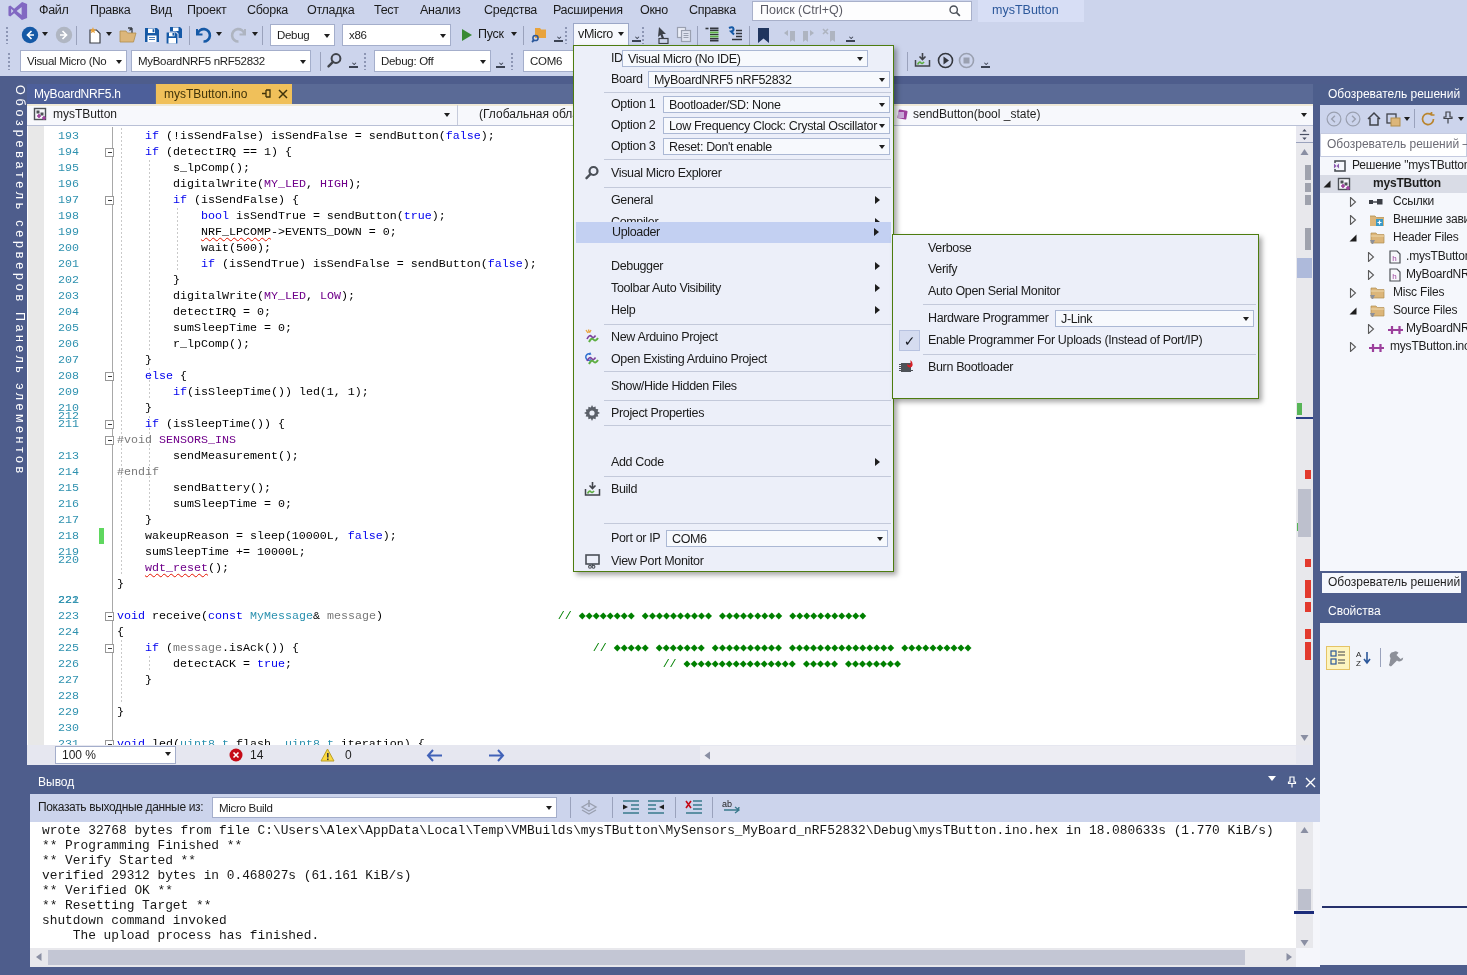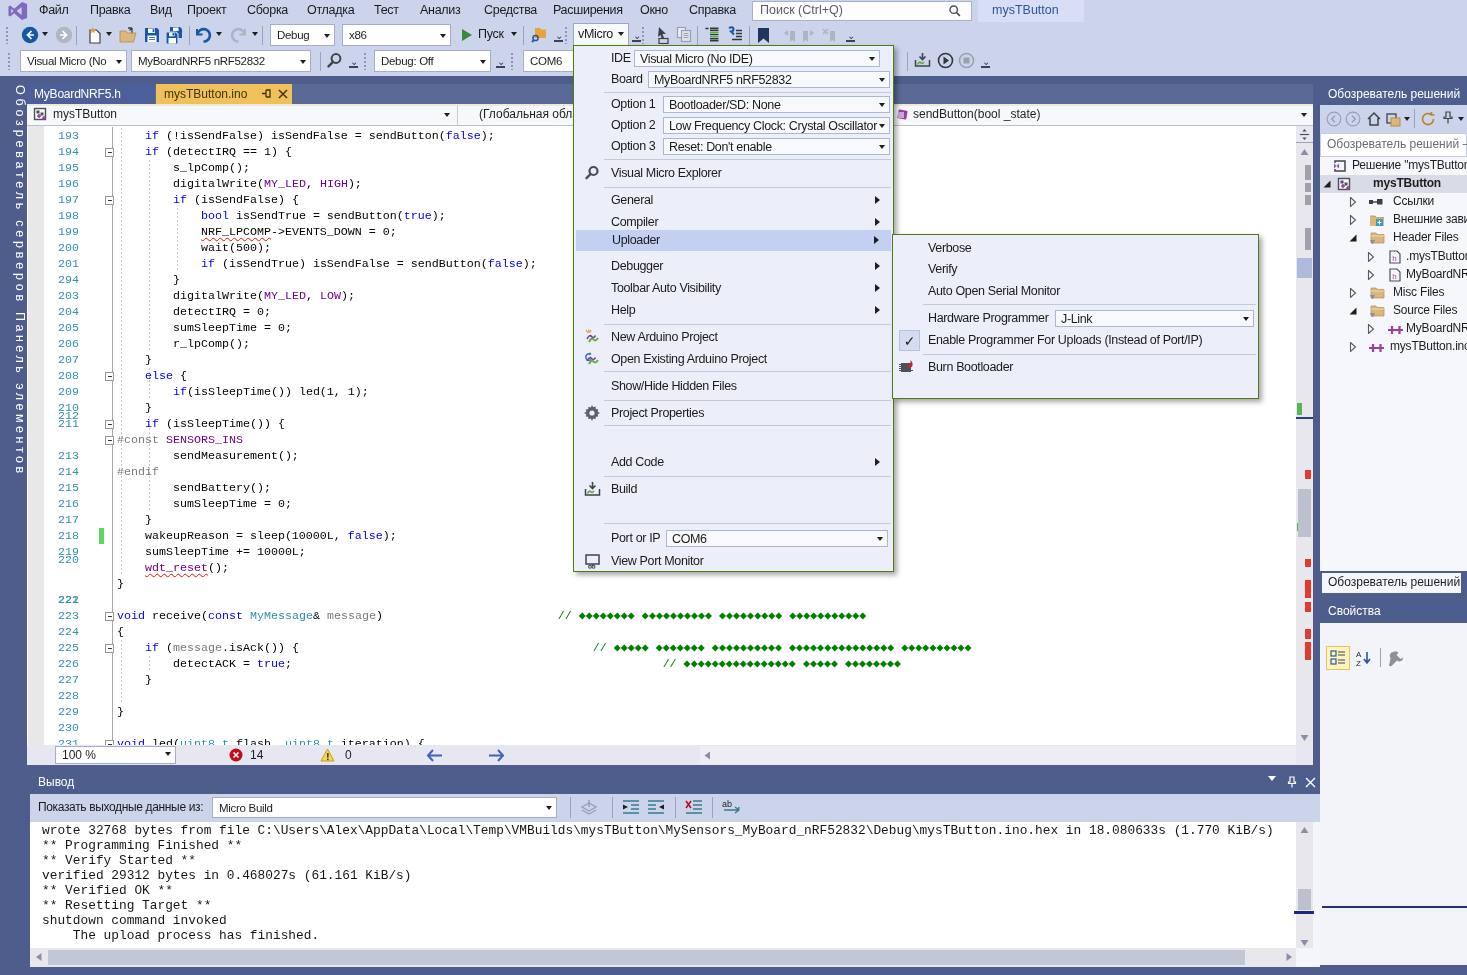--- a/index.html
+++ b/index.html
@@ -251,21 +251,21 @@
     <div class="abs" style="left:99px;top:528px;width:5px;height:16px;background:#5fd75f"></div>
     <div class="ln" style="top:128px">193</div>
     <div class="ln" style="top:144px">194</div>
     <div class="ln" style="top:160px">195</div>
     <div class="ln" style="top:176px">196</div>
     <div class="ln" style="top:192px">197</div>
     <div class="ln" style="top:208px">198</div>
     <div class="ln" style="top:224px">199</div>
     <div class="ln" style="top:240px">200</div>
     <div class="ln" style="top:256px">201</div>
-    <div class="ln" style="top:272px">294</div>
+    <div class="ln" style="top:272px">202</div>
     <div class="ln" style="top:288px">203</div>
     <div class="ln" style="top:304px">204</div>
     <div class="ln" style="top:320px">205</div>
     <div class="ln" style="top:336px">206</div>
     <div class="ln" style="top:352px">207</div>
     <div class="ln" style="top:368px">208</div>
     <div class="ln" style="top:384px">209</div>
     <div class="ln" style="top:400px">210</div>
     <div class="ln" style="top:416px">211</div>
     <div class="ln" style="top:408px">212</div>
@@ -300,21 +300,21 @@
     <div class="cl" style="top:272px">        }</div>
     <div class="cl" style="top:288px">        digitalWrite(<span class="p">MY_LED</span>, <span class="p">LOW</span>);</div>
     <div class="cl" style="top:304px">        detectIRQ = 0;</div>
     <div class="cl" style="top:320px">        sumSleepTime = 0;</div>
     <div class="cl" style="top:336px">        r_lpComp();</div>
     <div class="cl" style="top:352px">    }</div>
     <div class="cl" style="top:368px">    <span class="k">else</span> {</div>
     <div class="cl" style="top:384px">        <span class="k">if</span>(isSleepTime()) led(1, 1);</div>
     <div class="cl" style="top:400px">    }</div>
     <div class="cl" style="top:416px">    <span class="k">if</span> (isSleepTime()) {</div>
-    <div class="cl" style="top:432px"><span class="g">#const</span> <span class="p">SENSORS_INS</span></div>
+    <div class="cl" style="top:432px"><span class="g">#void</span> <span class="p">SENSORS_INS</span></div>
     <div class="cl" style="top:448px">        sendMeasurement();</div>
     <div class="cl" style="top:464px"><span class="g">#endif</span></div>
     <div class="cl" style="top:480px">        sendBattery();</div>
     <div class="cl" style="top:496px">        sumSleepTime = 0;</div>
     <div class="cl" style="top:512px">    }</div>
     <div class="cl" style="top:528px">    wakeupReason = sleep(10000L, <span class="k">false</span>);</div>
     <div class="cl" style="top:544px">    sumSleepTime += 10000L;</div>
     <div class="cl" style="top:560px">    <span class="p sq">wdt_reset</span>();</div>
     <div class="cl" style="top:576px">}</div>
     <div class="cl" style="top:608px"><span class="k">void</span> receive(<span class="k">const</span> <span class="t">MyMessage</span>&amp; <span class="g">message</span>)                         <span class="c">// ◆◆◆◆◆◆◆◆ ◆◆◆◆◆◆◆◆◆◆ ◆◆◆◆◆◆◆◆◆ ◆◆◆◆◆◆◆◆◆◆◆</span></div>
@@ -609,21 +609,21 @@
       <path d="M11 2 v10 M8 9 l3 4 3-4" stroke="#2b579a" stroke-width="1.6" fill="none"></path>
     </svg>
     <div class="tsep" style="left:1380px;top:648px;height:19px"></div>
     <svg class="abs" style="left:1388px;top:650px" width="17" height="17" viewBox="0 0 17 17">
       <path d="M5.5 2 a3.8 3.8 0 0 0 -3 6.2 L1.5 13.5 a1.6 1.6 0 0 0 2.3 2.3 L9 10.5 a3.8 3.8 0 0 0 6.2-3 L12.5 9 L8.5 5 L10.5 2.8 A3.8 3.8 0 0 0 5.5 2 z" fill="#8d9099"></path>
     </svg>
     <div class="abs" style="left:1322px;top:906px;width:145px;height:2px;background:#26306b"></div>
     <div class="menu" style="left:573px;top:45px;width:321px;height:527px">
       <div class="mr" style="top:1.5px">
         <span class="mlab" style="left:36px">IDE</span>
-        <span class="mcombo" style="left:59px;width:246px">
+        <span class="mcombo" style="left:47px;width:246px">
           <span class="mct">Visual Micro (No IDE)</span>
           <span class="ca"></span>
         </span>
       </div>
       <div class="mr" style="top:22.5px">
         <span class="mlab" style="left:36px">Board</span>
         <span class="mcombo" style="left:73px;width:242px">
           <span class="mct">MyBoardNRF5 nRF52832</span>
           <span class="ca"></span>
         </span>
@@ -657,21 +657,21 @@
         <span class="mtxt">Visual Micro Explorer</span>
       </div>
       <div class="mr" style="top:144.0px">
         <span class="mtxt">General</span>
         <span class="sar"></span>
       </div>
       <div class="mr" style="top:166.0px">
         <span class="mtxt">Compiler</span>
         <span class="sar"></span>
       </div>
-      <div class="mr hl" style="top:184px">
+      <div class="mr hl" style="top:176px">
         <span class="mtxt">Uploader</span>
         <span class="sar"></span>
       </div>
       <div class="mr" style="top:210.0px">
         <span class="mtxt">Debugger</span>
         <span class="sar"></span>
       </div>
       <div class="mr" style="top:232.0px">
         <span class="mtxt">Toolbar Auto Visibility</span>
         <span class="sar"></span>

